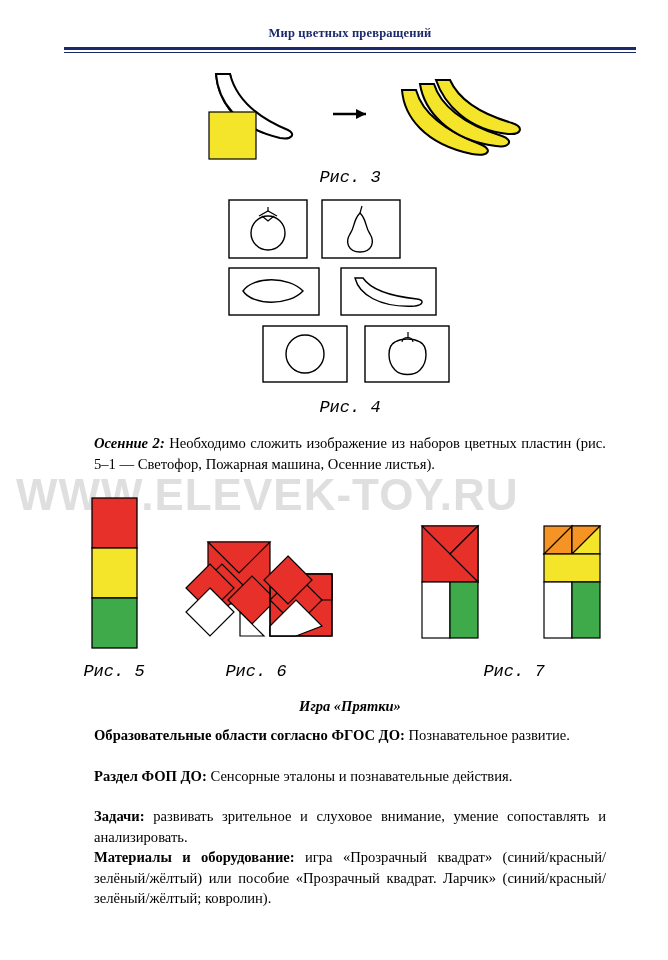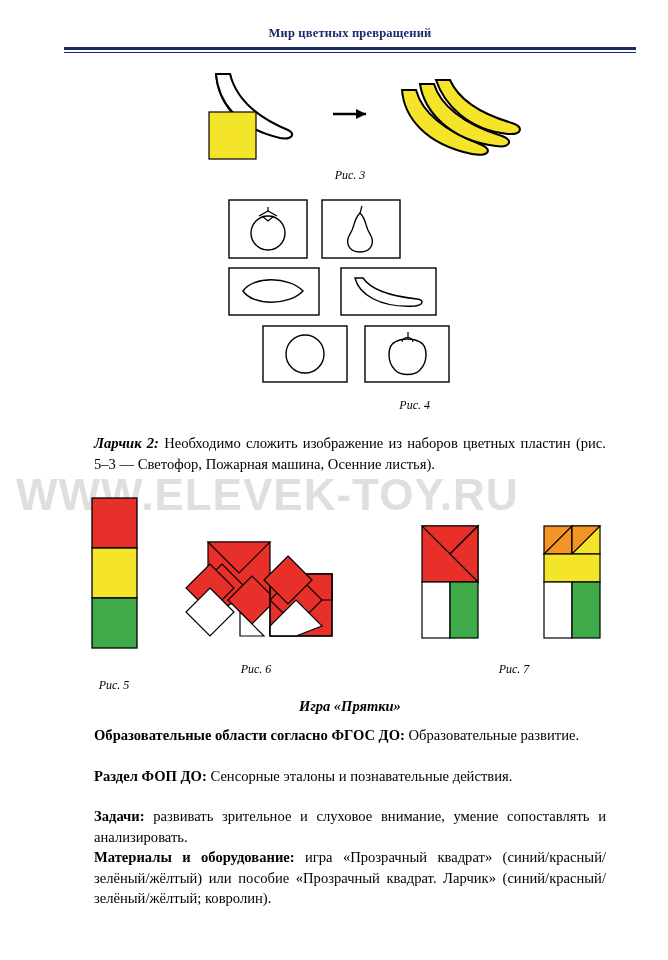--- a/index.html
+++ b/index.html
@@ -48,23 +48,23 @@
     left: 48px;
     top: 52px;
     width: 572px;
     height: 1px;
     background: #1b2a6b;
   }
 
   
   .caption {
     position: absolute;
-    font-family: Liberation Serif, serif;
+    font-family: Liberation Mono, monospace;
     font-style: italic;
-    font-size: 12px;
+    font-size: 17px;
     text-align: center;
   }
 
   
   .para {
     position: absolute;
     left: 78px;
     width: 512px;
     font-family: "Liberation Serif", serif;
     font-size: 14.6px;
@@ -160,34 +160,34 @@
     <path d="M136 82 C140 98 160 112 196 110 C204 109 206 104 198 103 C170 100 152 94 144 82 Z" fill="#fff" stroke="#000" stroke-width="1.4"></path>
 
     <rect x="44" y="130" width="84" height="56" fill="#fff" stroke="#000" stroke-width="1.4"></rect>
     <circle cx="86" cy="158" r="19" fill="#fff" stroke="#000" stroke-width="1.4"></circle>
 
     <rect x="146" y="130" width="84" height="56" fill="#fff" stroke="#000" stroke-width="1.4"></rect>
     <path d="M176 146 C168 150 168 166 176 174 C182 180 195 180 201 174 C209 166 209 150 201 146 C194 142 183 142 176 146 Z" fill="#fff" stroke="#000" stroke-width="1.4"></path>
     <path d="M183 146 C184 140 193 140 194 146" fill="none" stroke="#000" stroke-width="1.2"></path>
     <line x1="189" y1="142" x2="189" y2="136" stroke="#000" stroke-width="1.2"></line>
   </svg>
-  <div class="caption" style="left:254px; top:398px; width:160px;text-align:right;">Рис. 4</div>
+  <div class="caption" style="left:254px; top:398px; width:160px;">Рис. 4</div>
 
   <div class="para" style="top:433px;">
-    <i><b>Ларчик 2:</b></i><span> Необходимо сложить изображение из наборов цветных пластин (рис. 5–3 — Светофор, Пожарная машина, Осенние листья).</span>
+    <i><b>Осенние 2:</b></i><span> Необходимо сложить изображение из наборов цветных пластин (рис. 5–1 — Светофор, Пожарная машина, Осенние листья).</span>
   </div>
 
   <div class="watermark">WWW.ELEVEK-TOY.RU</div>
 
   <svg class="fig" style="left:68px; top:496px;" width="60" height="155" viewBox="0 0 60 155">
     <rect x="8" y="2" width="45" height="50" fill="#e8302a" stroke="#000" stroke-width="1.3"></rect>
     <rect x="8" y="52" width="45" height="50" fill="#f5e52a" stroke="#000" stroke-width="1.3"></rect>
     <rect x="8" y="102" width="45" height="50" fill="#3faa4a" stroke="#000" stroke-width="1.3"></rect>
   </svg>
-  <div class="caption" style="left:58px; top:662px; width:80px;margin-top:16px;">Рис. 5</div>
+  <div class="caption" style="left:58px; top:662px; width:80px;">Рис. 5</div>
 
   <svg class="fig" style="left:168px; top:530px;" width="180" height="120" viewBox="0 0 180 120">
 
     <polygon points="24,12 86,12 86,74 24,74" fill="#e8302a" stroke="#000" stroke-width="1.2"></polygon>
     <polygon points="24,12 86,12 55,43" fill="#e8302a" stroke="#000" stroke-width="1.2"></polygon>
 
     <polygon points="14,58 38,34 62,58 38,82" fill="#e8302a" stroke="#000" stroke-width="1.2"></polygon>
     <polygon points="2,58 26,34 50,58 26,82" fill="#e8302a" stroke="#000" stroke-width="1.2"></polygon>
     <polygon points="26,58 50,82 26,106 2,82" fill="#ffffff" stroke="#000" stroke-width="1.2"></polygon>
     <polygon points="44,70 68,46 92,70 68,94" fill="#e8302a" stroke="#000" stroke-width="1.2"></polygon>
@@ -217,21 +217,21 @@
     <polygon points="36,4 64,4 36,32" fill="#f59424" stroke="#000" stroke-width="1.2"></polygon>
     <rect x="8" y="32" width="56" height="28" fill="#f5e52a" stroke="#000" stroke-width="1.2"></rect>
     <rect x="8" y="60" width="28" height="56" fill="#ffffff" stroke="#000" stroke-width="1.2"></rect>
     <rect x="36" y="60" width="28" height="56" fill="#3faa4a" stroke="#000" stroke-width="1.2"></rect>
   </svg>
   <div class="caption" style="left:458px; top:662px; width:80px;">Рис. 7</div>
 
   <div class="game-title" style="top:698px;">Игра «Прятки»</div>
 
   <div class="para" style="top:725px;">
-    <b>Образовательные области согласно ФГОС ДО:</b><span> Образовательные развитие.</span>
+    <b>Образовательные области согласно ФГОС ДО:</b><span> Познавательное развитие.</span>
   </div>
 
   <div class="para" style="top:766px;">
     <b>Раздел ФОП ДО:</b><span> Сенсорные эталоны и познавательные действия.</span>
   </div>
 
   <div class="para" style="top:806px;">
     <b>Задачи:</b><span> развивать зрительное и слуховое внимание, умение сопоставлять и анализировать.</span>
   </div>
 

